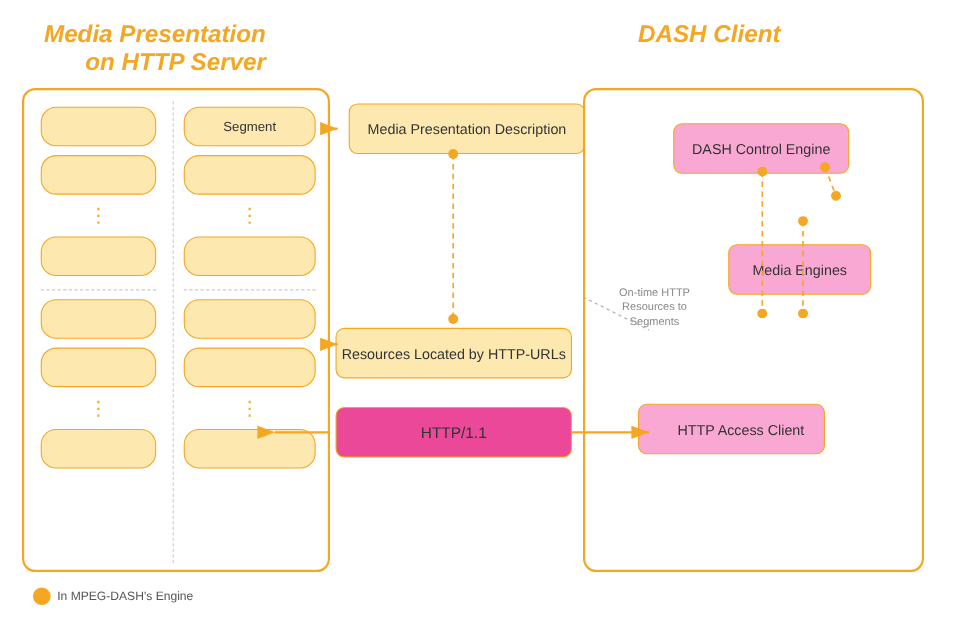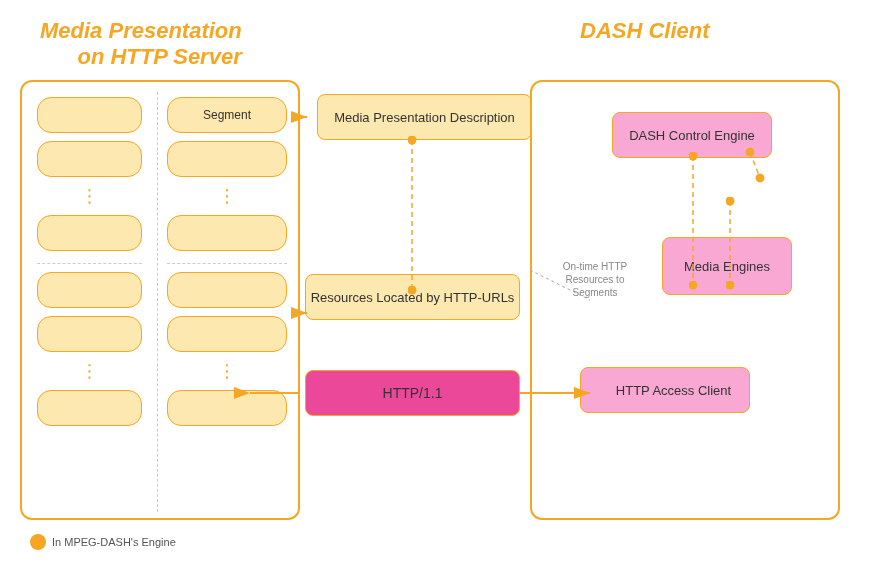--- a/index.html
+++ b/index.html
@@ -138,21 +138,21 @@
       align-items: center;
       justify-content: center;
       text-align: center;
       font-size: 13px;
       color: #333;
       margin-left: 12px;
     }
 
     .resources-node {
       position: absolute;
-      top: 274px;
+      top: 298px;
       left: 305px;
       width: 215px;
       height: 46px;
       background: #fde8b0;
       border: 1.5px solid #f5a623;
       border-radius: 8px;
       display: flex;
       align-items: center;
       justify-content: center;
       text-align: center;
@@ -255,21 +255,21 @@
   </div>
 
   <div class="mpd-node">Media Presentation Description</div>
   <div class="resources-node">Resources Located by HTTP-URLs</div>
   <div class="http11-node">HTTP/1.1</div>
 
   <div class="client-box">
 
     <div class="client-node" style="top: 30px; left: 80px; width: 160px; height: 46px;">DASH Control Engine</div>
 
-    <div class="client-node" style="top: 155px; left: 130px; width: 130px; height: 58px;">Media Engines</div>
+    <div class="client-node" style="top: 140px; left: 130px; width: 130px; height: 46px;">Media Engines</div>
 
     <div class="client-node" style="top: 285px; left: 48px; width: 170px; height: 46px; padding-left: 27px;">HTTP Access Client</div>
   </div>
 
   <div class="ontime-label">On-time HTTP Resources to Segments</div>
 
   <svg class="arrows-svg">
 
     <defs>
       <marker id="arrowhead" markerWidth="8" markerHeight="6" refX="8" refY="3" orient="auto">

